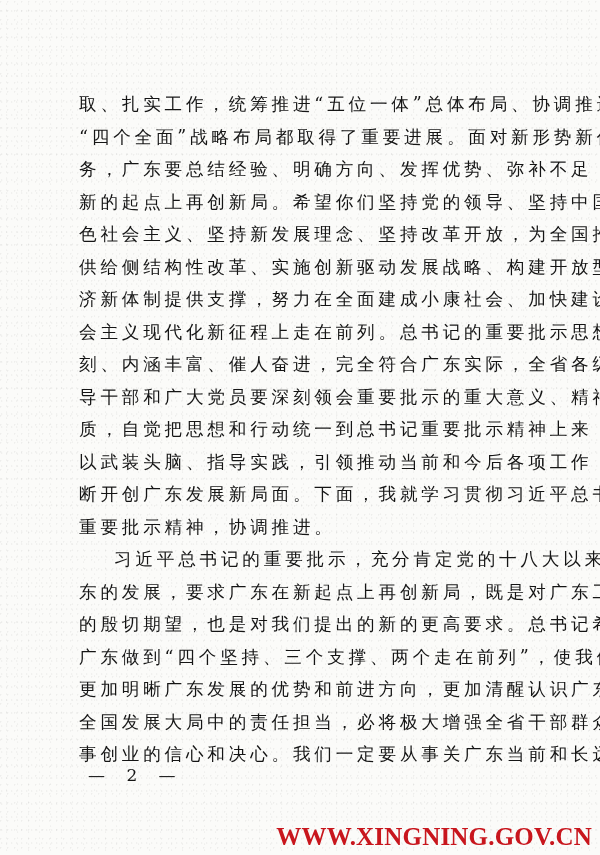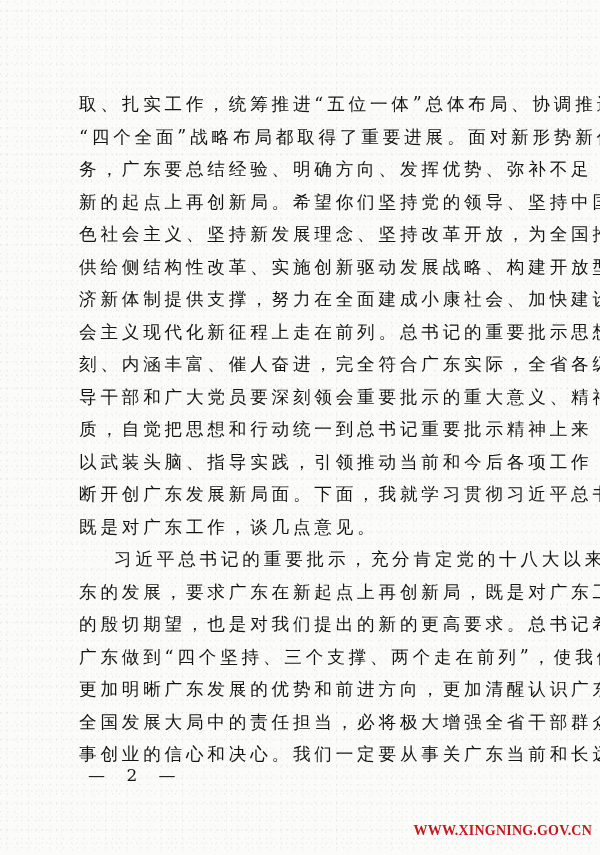--- a/index.html
+++ b/index.html
@@ -63,21 +63,21 @@
       font-size: 17px;
       letter-spacing: 8px;
       color: #151515;
     }
     .watermark {
       position: absolute;
       right: 8px;
       top: 823px;
       font-family: "Liberation Serif", "DejaVu Serif", serif;
       font-weight: bold;
-      font-size: 14px;
+      font-size: 25px;
       color: #c8161d;
       letter-spacing: 0.2px;
     }
   </style>
 </head>
 <body>
 
 <div class="page-noise"></div>
 
 <div class="text-block">
@@ -87,21 +87,21 @@
   <div class="line">新的起点上再创新局。希望你们坚持党的领导、坚持中国特</div>
   <div class="line">色社会主义、坚持新发展理念、坚持改革开放，为全国推进</div>
   <div class="line">供给侧结构性改革、实施创新驱动发展战略、构建开放型经</div>
   <div class="line">济新体制提供支撑，努力在全面建成小康社会、加快建设社</div>
   <div class="line">会主义现代化新征程上走在前列。总书记的重要批示思想深</div>
   <div class="line">刻、内涵丰富、催人奋进，完全符合广东实际，全省各级领</div>
   <div class="line">导干部和广大党员要深刻领会重要批示的重大意义、精神实</div>
   <div class="line">质，自觉把思想和行动统一到总书记重要批示精神上来，用</div>
   <div class="line">以武装头脑、指导实践，引领推动当前和今后各项工作，不</div>
   <div class="line">断开创广东发展新局面。下面，我就学习贯彻习近平总书记</div>
-  <div class="line last">既是对广东工作，谈几点意见。</div>
+  <div class="line last">重要批示精神，协调推进。</div>
 
 
   <div class="line indent">习近平总书记的重要批示，充分肯定党的十八大以来广</div>
   <div class="line">东的发展，要求广东在新起点上再创新局，既是对广东工作</div>
   <div class="line">的殷切期望，也是对我们提出的新的更高要求。总书记希望</div>
   <div class="line">广东做到“四个坚持、三个支撑、两个走在前列”，使我们</div>
   <div class="line">更加明晰广东发展的优势和前进方向，更加清醒认识广东在</div>
   <div class="line">全国发展大局中的责任担当，必将极大增强全省干部群众干</div>
   <div class="line">事创业的信心和决心。我们一定要从事关广东当前和长远发</div>
 </div>

